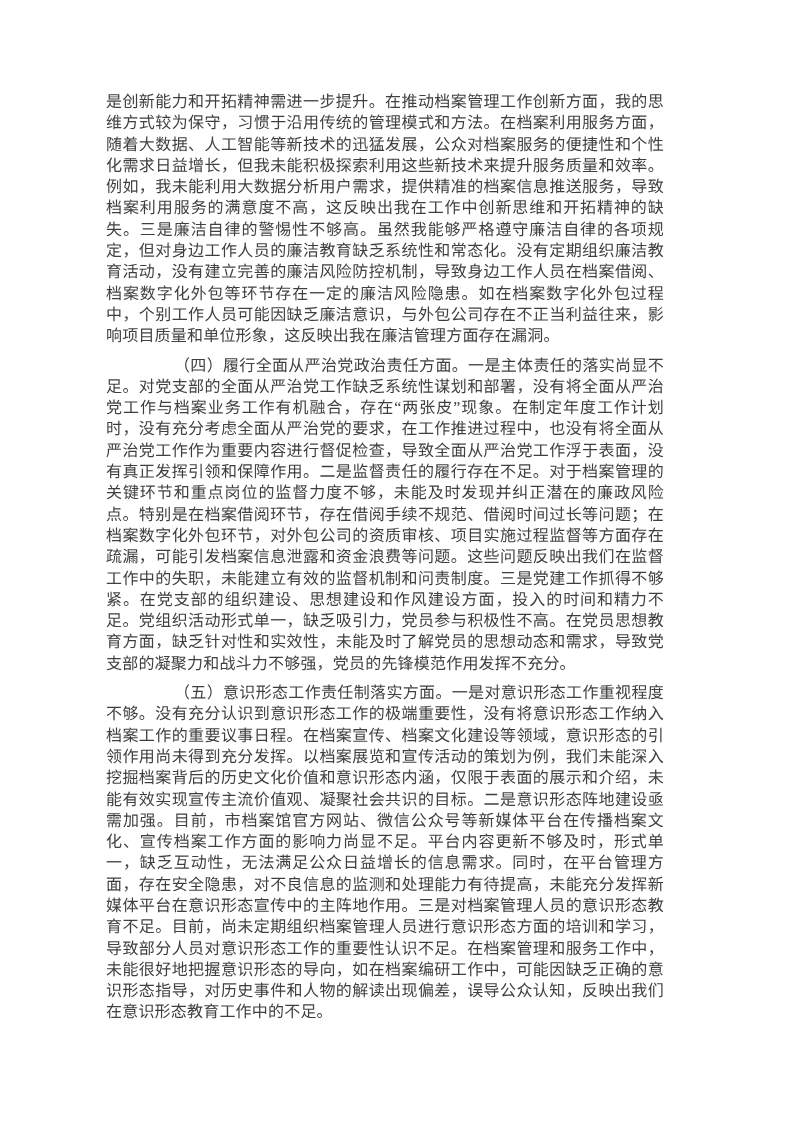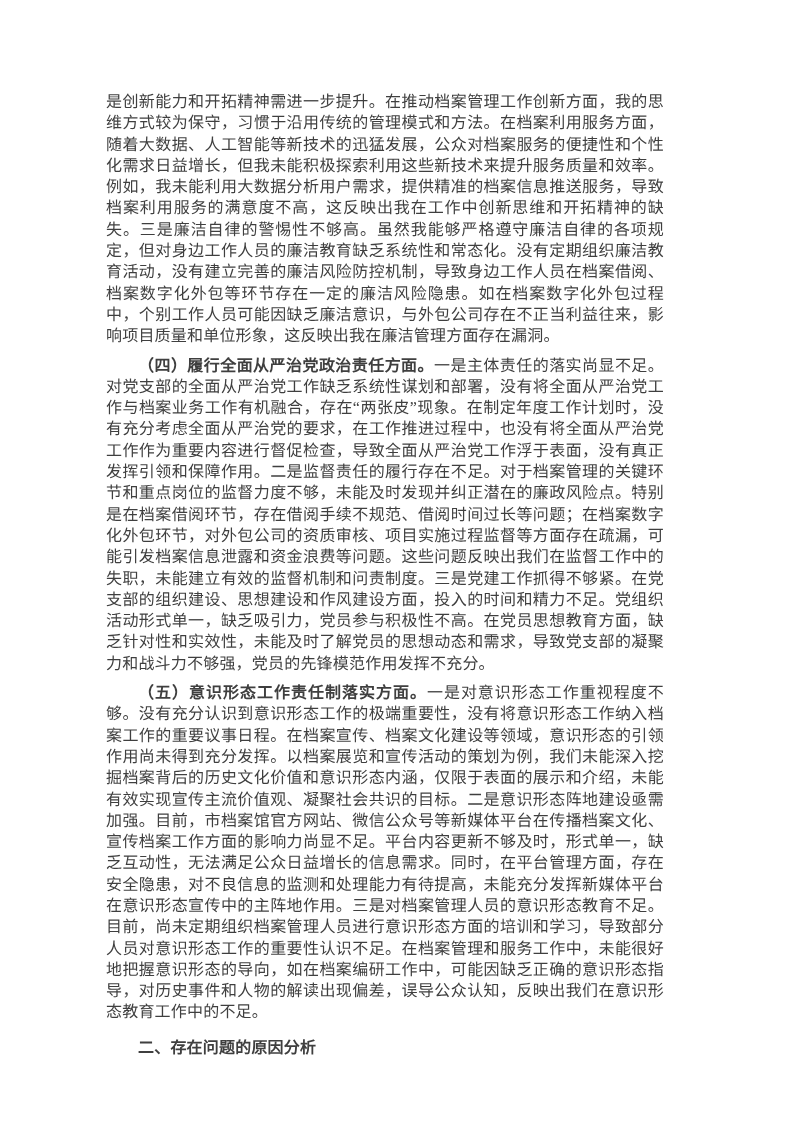--- a/index.html
+++ b/index.html
@@ -27,21 +27,22 @@
     letter-spacing: 0.2px;
   }
   .para {
     margin: 0 0 8px 0;
     text-indent: 0;
   }
   .para.indent {
     text-indent: 2em;
   }
   .lead {
-    font-weight: bold;
+    font-weight: normal;
+    margin-left: 36px;
   }
   .section-heading {
     margin: 14px 0 0 0;
     text-indent: 2em;
     font-weight: bold;
   }
 </style>
 </head>
 <body>
 
@@ -53,16 +54,15 @@
     </p>
 
     <p class="para indent">
       <span class="lead">（四）履行全面从严治党政治责任方面。</span><span>一是主体责任的落实尚显不足。对党支部的全面从严治党工作缺乏系统性谋划和部署，没有将全面从严治党工作与档案业务工作有机融合，存在“两张皮”现象。在制定年度工作计划时，没有充分考虑全面从严治党的要求，在工作推进过程中，也没有将全面从严治党工作作为重要内容进行督促检查，导致全面从严治党工作浮于表面，没有真正发挥引领和保障作用。二是监督责任的履行存在不足。对于档案管理的关键环节和重点岗位的监督力度不够，未能及时发现并纠正潜在的廉政风险点。特别是在档案借阅环节，存在借阅手续不规范、借阅时间过长等问题；在档案数字化外包环节，对外包公司的资质审核、项目实施过程监督等方面存在疏漏，可能引发档案信息泄露和资金浪费等问题。这些问题反映出我们在监督工作中的失职，未能建立有效的监督机制和问责制度。三是党建工作抓得不够紧。在党支部的组织建设、思想建设和作风建设方面，投入的时间和精力不足。党组织活动形式单一，缺乏吸引力，党员参与积极性不高。在党员思想教育方面，缺乏针对性和实效性，未能及时了解党员的思想动态和需求，导致党支部的凝聚力和战斗力不够强，党员的先锋模范作用发挥不充分。</span>
     </p>
 
     <p class="para indent">
       <span class="lead">（五）意识形态工作责任制落实方面。</span><span>一是对意识形态工作重视程度不够。没有充分认识到意识形态工作的极端重要性，没有将意识形态工作纳入档案工作的重要议事日程。在档案宣传、档案文化建设等领域，意识形态的引领作用尚未得到充分发挥。以档案展览和宣传活动的策划为例，我们未能深入挖掘档案背后的历史文化价值和意识形态内涵，仅限于表面的展示和介绍，未能有效实现宣传主流价值观、凝聚社会共识的目标。二是意识形态阵地建设亟需加强。目前，市档案馆官方网站、微信公众号等新媒体平台在传播档案文化、宣传档案工作方面的影响力尚显不足。平台内容更新不够及时，形式单一，缺乏互动性，无法满足公众日益增长的信息需求。同时，在平台管理方面，存在安全隐患，对不良信息的监测和处理能力有待提高，未能充分发挥新媒体平台在意识形态宣传中的主阵地作用。三是对档案管理人员的意识形态教育不足。目前，尚未定期组织档案管理人员进行意识形态方面的培训和学习，导致部分人员对意识形态工作的重要性认识不足。在档案管理和服务工作中，未能很好地把握意识形态的导向，如在档案编研工作中，可能因缺乏正确的意识形态指导，对历史事件和人物的解读出现偏差，误导公众认知，反映出我们在意识形态教育工作中的不足。</span>
     </p>
 
-    <p class="section-heading">二、存在问题的原因分析</p>
 
   </div>
 </div>
 
 </body></html>

